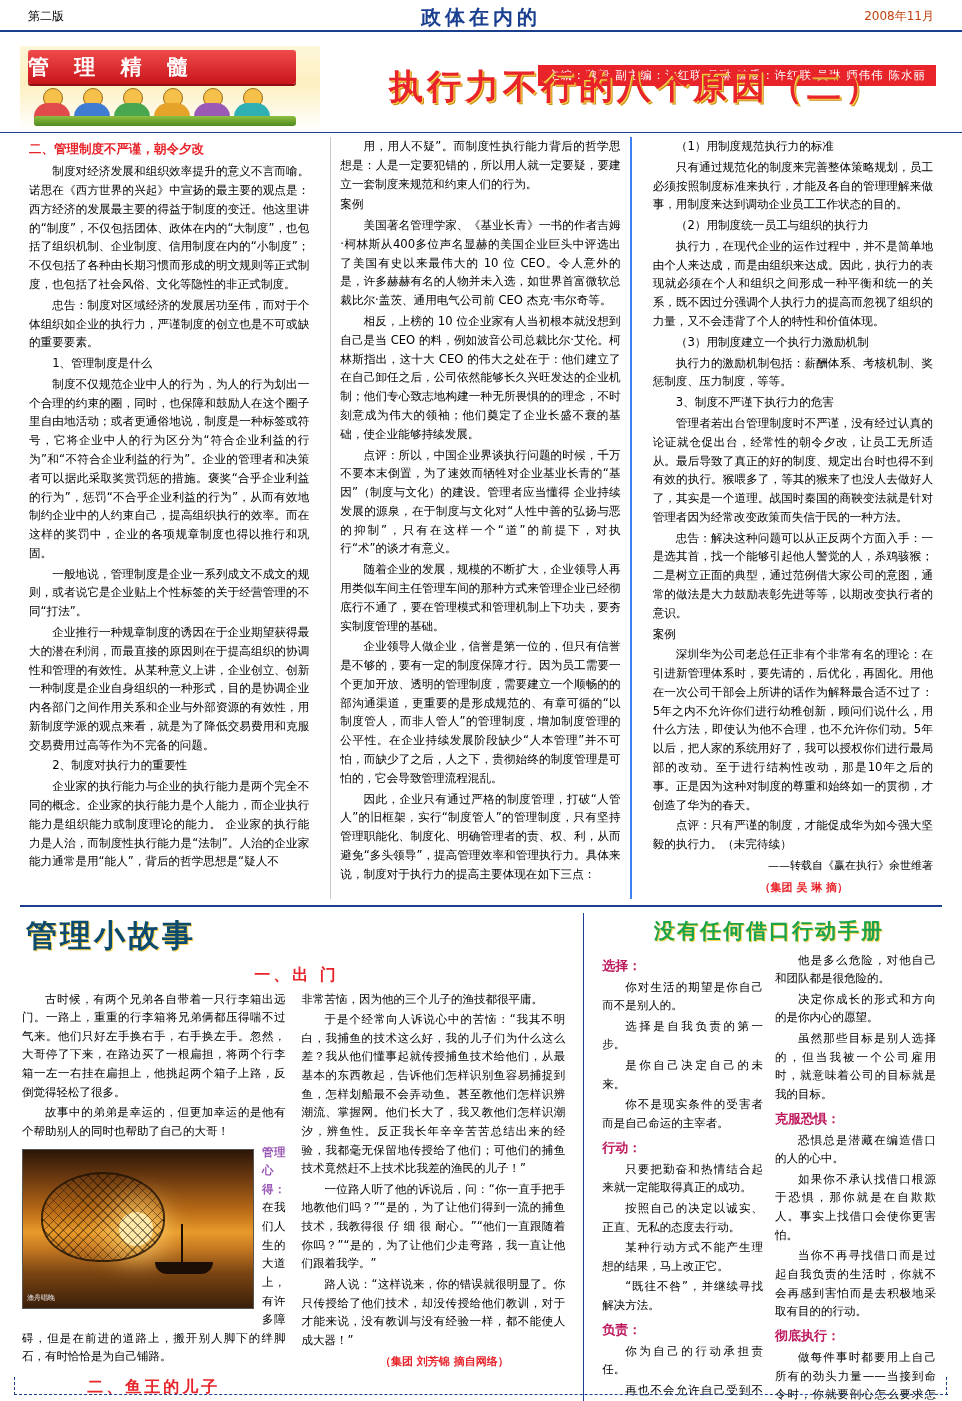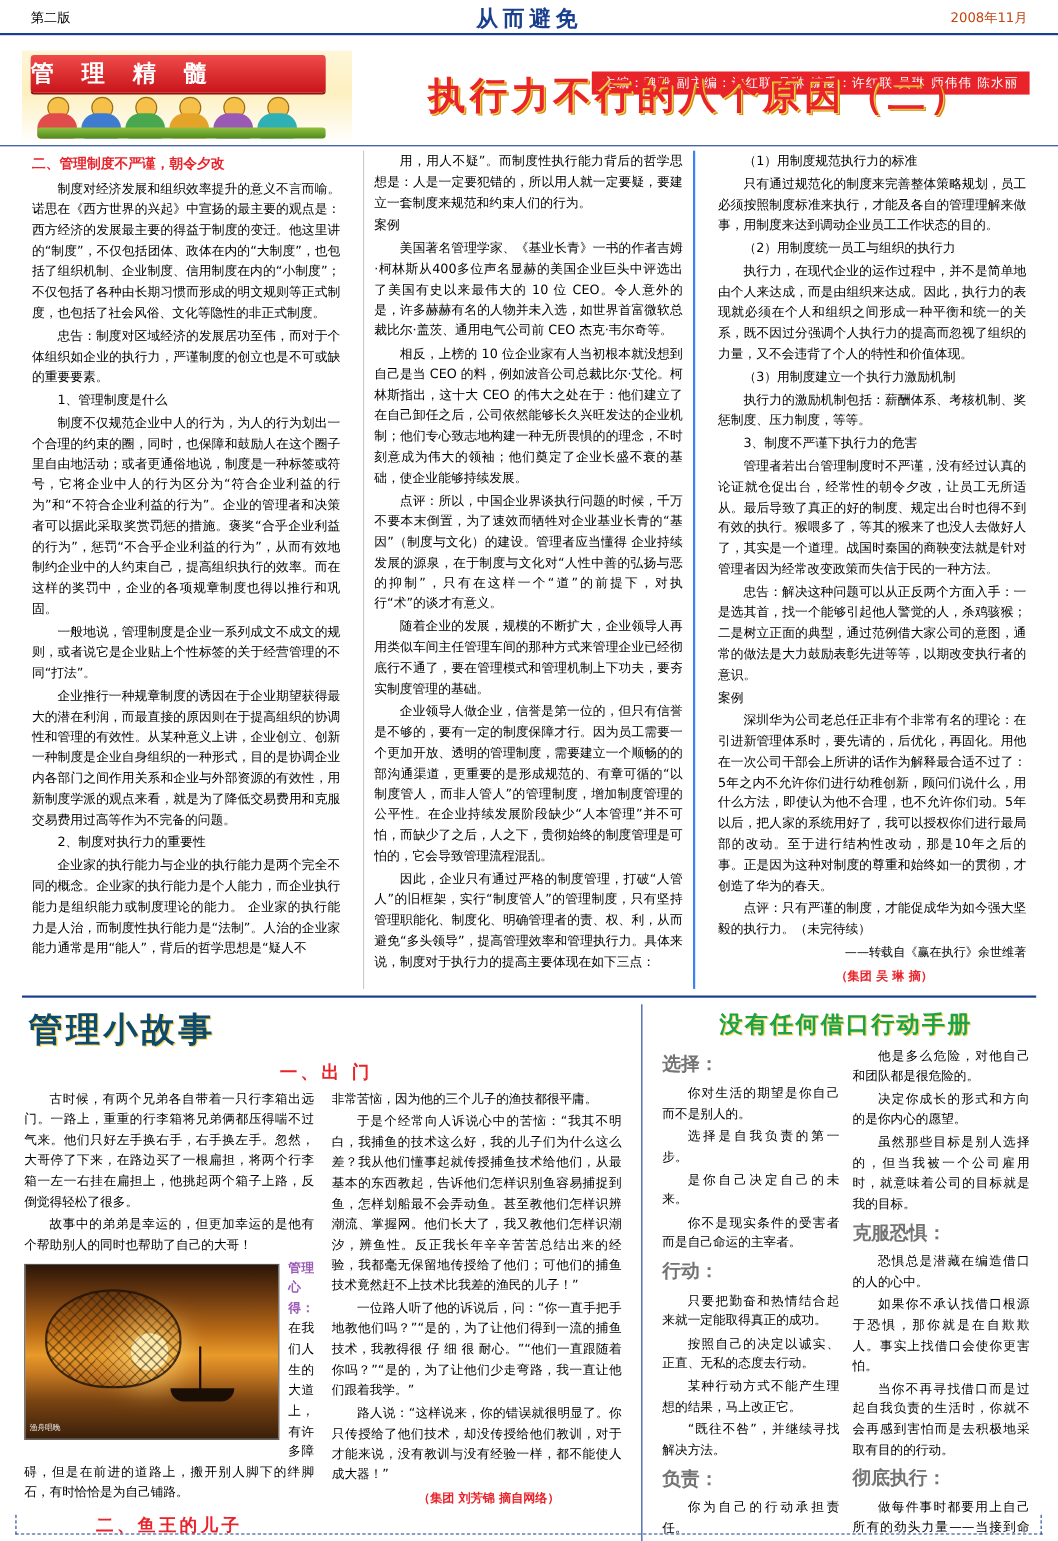--- a/index.html
+++ b/index.html
@@ -82,21 +82,21 @@
     text-shadow:1px 1px 0 #ffd24d;margin:4px 0 6px;
   }
   .sec-title{text-align:center;color:#e8232a;font-size:16px;font-weight:bold;letter-spacing:3px;margin:8px 0 4px;font-family:"DejaVu Serif","Liberation Serif",serif;}
 
   .twocol{display:flex;}
   .twocol .c{width:50%;padding:0 8px;font-size:11.5px;line-height:1.62;text-align:justify;}
   .twocol .c:first-child{padding-left:2px;}
 
   .br .brcols{display:flex;}
   .br .bc{width:50%;padding:0 6px;font-size:11.5px;line-height:1.62;text-align:justify;}
-  .hd-red{color:#737373;font-weight:bold;font-size:17px;margin:4px 0 2px;}
+  .hd-red{color:#be185d;font-weight:bold;font-size:13px;margin:4px 0 2px;}
 
   .photo{
     width:230px;height:158px;margin:4px auto 4px;position:relative;overflow:hidden;
     background:linear-gradient(180deg,#2b1608 0%,#6d3a10 18%,#b86a16 38%,#e89a2a 52%,#c87a22 62%,#7a4412 78%,#3a1f0a 100%);
     border:1px solid #555;
   }
   .photo .sun{position:absolute;left:96px;top:62px;width:34px;height:34px;border-radius:50%;background:#ffe9a8;box-shadow:0 0 26px 14px rgba(255,210,110,.75);}
   .photo .net{position:absolute;left:18px;top:22px;width:120px;height:86px;border-radius:50% 50% 46% 46%;border:2px solid rgba(30,18,8,.8);background:
      repeating-linear-gradient(45deg,rgba(20,12,5,.45) 0 1px,transparent 1px 7px),
      repeating-linear-gradient(-45deg,rgba(20,12,5,.45) 0 1px,transparent 1px 7px);}
@@ -111,21 +111,21 @@
   .dashed-l{position:absolute;left:14px;bottom:6px;width:1px;height:18px;border-left:1px dashed #1b3f8f;}
   .dashed-r{position:absolute;right:14px;bottom:6px;width:1px;height:18px;border-left:1px dashed #1b3f8f;}
 </style>
 </head>
 <body>
 
 <div class="page">
 
   <div class="masthead">
     <div class="mh-left">第二版</div>
-    <div class="mh-center">从而避免</div>
+    <div class="mh-center">政体在内的</div>
     <div class="mh-right">2008年11月</div>
   </div>
   <div class="credits">主编：魏毅  副主编：许红联  吴琳  编委：许红联  吴琳  师伟伟  陈水丽</div>
 
   <div class="topband">
     <div class="jingsui">
       <div class="ribbon">
           <span>管 理 精 髓</span>
         </div>
       <div class="figs">

